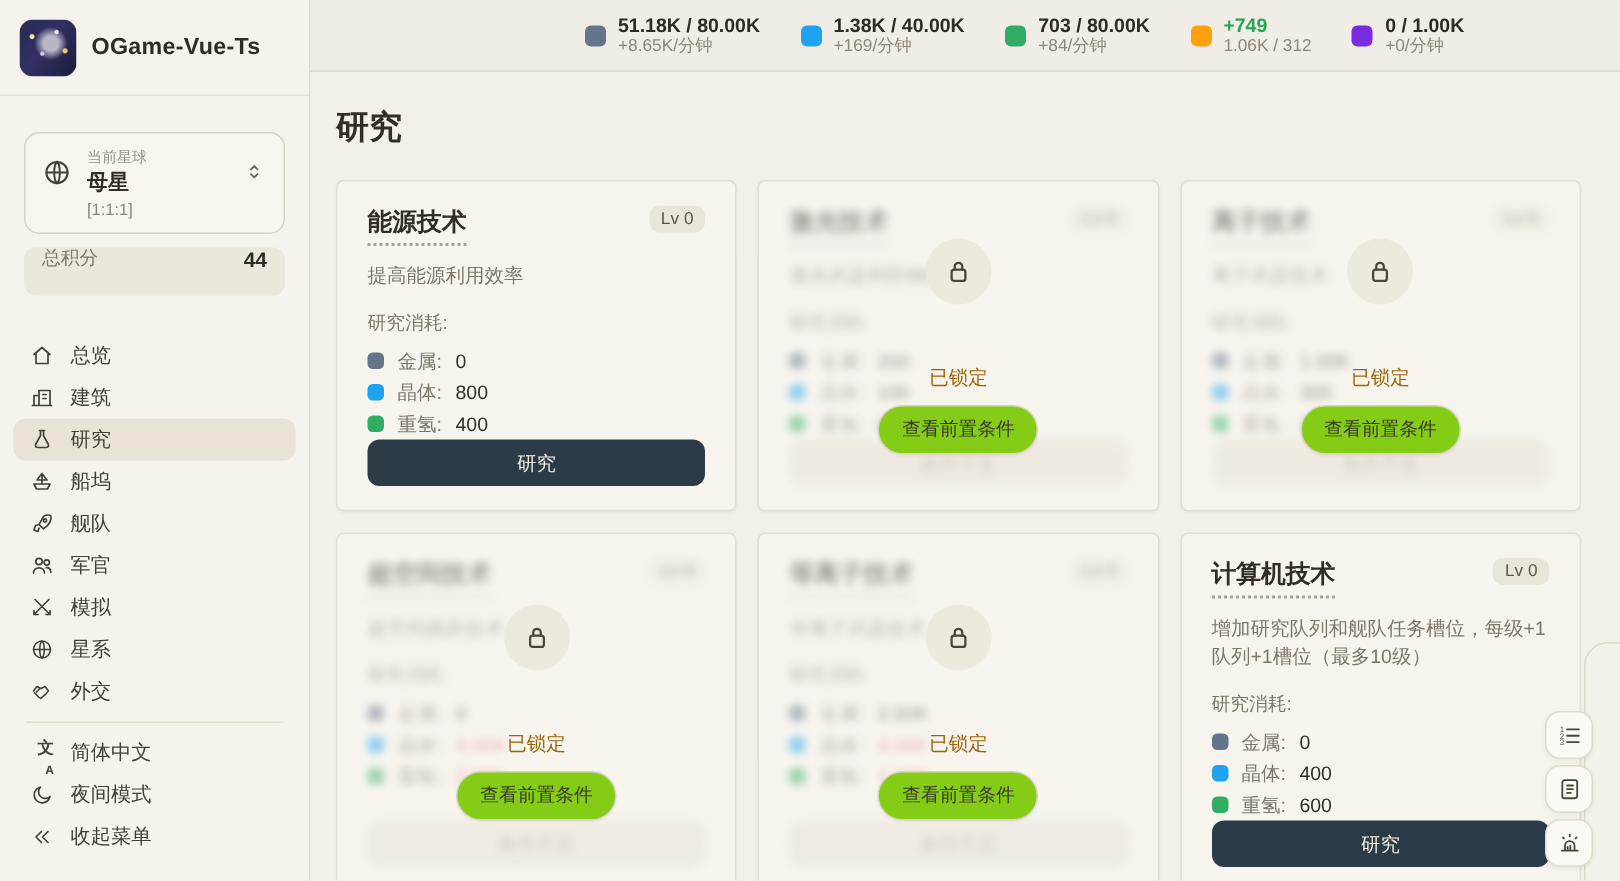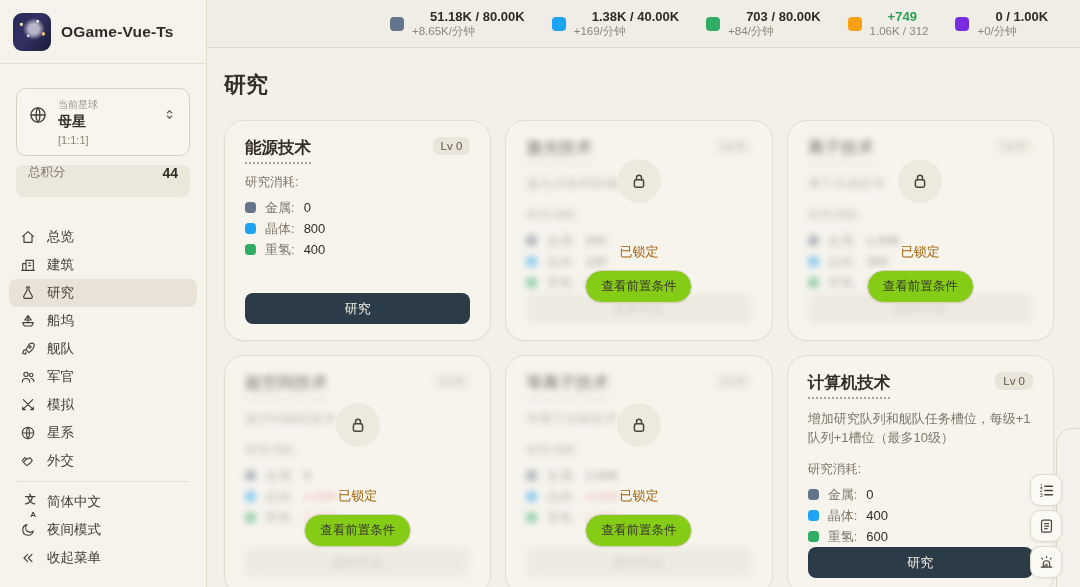--- a/index.html
+++ b/index.html
@@ -46,32 +46,32 @@
   .icon svg { width:100%; height:100%; display:block; }
   .txt-icon { font-size:11px; line-height:1; color:#444036; font-weight:bold;text-align:right; }
   .txt-icon small { font-size:8px; vertical-align:-3px; }
 
   
   .topbar { position:absolute; left:204px; top:0; right:0; height:48px;
     background:#f0ede6; border-bottom:1px solid #ddd8c9;
     display:flex; align-items:center; padding-left:186px; gap:27px; z-index:4; }
   .res-item { display:flex; align-items:center; gap:8px; }
   .res-dot { width:14px; height:14px; border-radius:4px; flex:0 0 auto; }
-  .res-amount { font-size:13px; font-weight:bold; color:#2f2b25; line-height:15px; white-space:nowrap;margin-left:18px; }
+  .res-amount { font-size:13px; font-weight:bold; color:#2f2b25; line-height:15px; white-space:nowrap; }
   .res-amount.positive { color:#27a353; }
   .res-rate { font-size:11.5px; color:#8d867a; line-height:14px; white-space:nowrap; }
 
   
   .main { position:absolute; left:204px; top:48px; right:0; bottom:0;
     padding:14px 26px 0 20px; overflow:hidden; }
   .page-title { font-size:22px; font-weight:bold; color:#332d26; margin:8px 0 20px; }
   .grid { display:grid; grid-template-columns:repeat(3,1fr); gap:14px; }
 
   .card { position:relative; background:#f7f4ee; border:1px solid #e3ded1;
-    border-radius:20px; padding:16px 20px; display:flex; flex-direction:column;
+    border-radius:5px; padding:16px 20px; display:flex; flex-direction:column;
     box-shadow:0 1px 2px rgba(60,50,30,.04); }
   .card-inner { display:flex; flex-direction:column; flex:1; }
   .card.locked .card-inner { filter:blur(3px); opacity:.45; }
   .card-head { display:flex; justify-content:space-between; align-items:flex-start; margin-bottom:10px; }
   .card-title { font-size:16.5px; font-weight:bold; color:#332d26;
     border-bottom:2px dotted #a9a291; padding-bottom:3px; }
   .lv-badge { background:#e9e5d8; color:#5d574a; font-size:11.5px;
     padding:3px 8px; border-radius:7px; white-space:nowrap; }
   .card-desc { font-size:13px; color:#7e7769; line-height:19px; margin-bottom:14px; }
   .cost-label { font-size:12.5px; color:#7e7769; margin-bottom:6px; }
@@ -284,20 +284,21 @@
 
   <div class="main">
     <div class="page-title">研究</div>
     <div class="grid">
         <div class="card">
           <div class="card-inner">
             <div class="card-head">
               <span class="card-title">能源技术</span>
               <span class="lv-badge">Lv 0</span>
             </div>
+            <div class="card-desc">提高能源利用效率</div>
             <div class="cost-label">研究消耗:</div>
             <div class="cost-row">
               <span class="cost-dot" style="background: rgb(100, 116, 139);"></span>
               <span class="cost-name">金属:</span>
               <span class="cost-val">0</span>
             </div>
             <div class="cost-row">
               <span class="cost-dot" style="background: rgb(30, 163, 242);"></span>
               <span class="cost-name">晶体:</span>
               <span class="cost-val">800</span>

